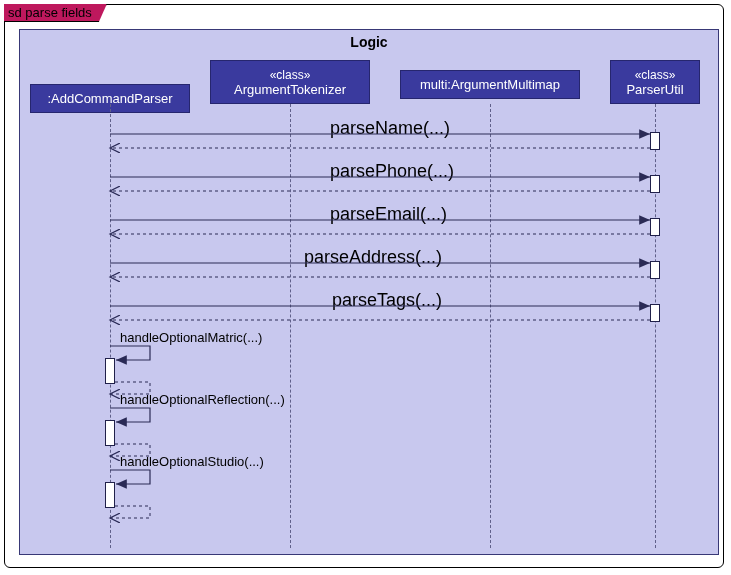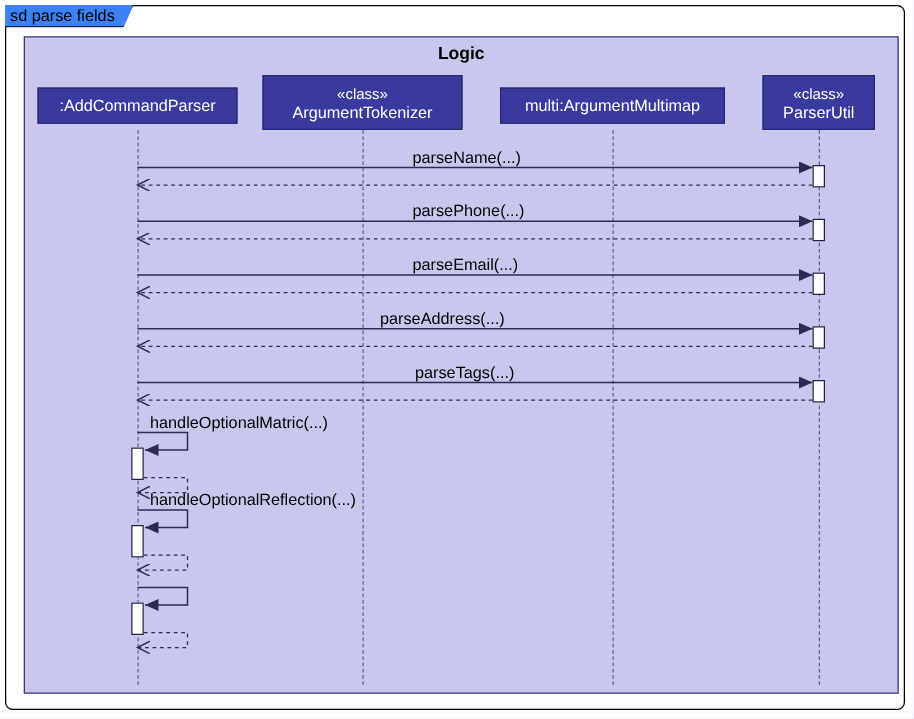--- a/index.html
+++ b/index.html
@@ -19,21 +19,21 @@
   }
   .frame-label {
     position: absolute;
     top: -1px;
     left: -1px;
     border: 1.5px solid #000;
     border-top: none;
     border-left: none;
     padding: 1px 10px 1px 4px;
     font-size: 13px;
-    background: #3b82f6;
+    background: #be185d;
     clip-path: polygon(0 0, 100% 0, calc(100% - 8px) 100%, 0 100%);
     padding-right: 14px;
   }
   .logic-box {
     position: absolute;
     top: 24px;
     left: 14px;
     width: 700px;
     height: 526px;
     background: #c8c8ee;
@@ -75,40 +75,40 @@
   svg.arrows {
     position: absolute;
     top: 0;
     left: 0;
     width: 100%;
     height: 100%;
     pointer-events: none;
   }
   .msg-label {
     position: absolute;
-    font-size: 13px;
+    font-size: 18px;
     color: #000;
     white-space: nowrap;
   }
   .self-label {
     position: absolute;
     font-size: 13px;
     color: #000;
   }
 </style>
 </head>
 <body>
 
 <div class="outer-frame">
   <div class="frame-label">sd parse fields</div>
 
   <div class="logic-box">
     <div class="logic-title">Logic</div>
 
-    <div class="participant" style="left:10px; width:160px; top:40px;">
+    <div class="participant" style="left:10px; width:160px; top:54px;">
       <span>:AddCommandParser</span>
     </div>
     <div class="participant" style="left:190px; width:160px;">
       <span class="stereotype">«class»</span><br>
       <span>ArgumentTokenizer</span>
     </div>
     <div class="participant" style="left:380px; width:180px; top:40px;">
       <span>multi:ArgumentMultimap</span>
     </div>
     <div class="participant" style="left:590px; width:90px;">
@@ -132,20 +132,21 @@
     <div class="activation" style="left:85px; top:452px; height:26px;"></div>
 
     <div class="msg-label" style="left:310px; top:88px;">parseName(...)</div>
     <div class="msg-label" style="left:310px; top:131px;">parsePhone(...)</div>
     <div class="msg-label" style="left:310px; top:174px;">parseEmail(...)</div>
     <div class="msg-label" style="left:284px; top:217px;">parseAddress(...)</div>
     <div class="msg-label" style="left:312px; top:260px;">parseTags(...)</div>
 
     <div class="self-label" style="left:100px; top:300px;">handleOptionalMatric(...)</div>
     <div class="self-label" style="left:100px; top:362px;">handleOptionalReflection(...)</div>
+    <div class="self-label" style="left:100px; top:424px;">handleOptionalStudio(...)</div>
 
     <svg class="arrows">
       <defs>
         <marker id="ah-solid" markerWidth="10" markerHeight="8" refX="9" refY="4" orient="auto">
           <path d="M0,0 L9,4 L0,8 Z" fill="#2a2a55"></path>
         </marker>
         <marker id="ah-open" markerWidth="12" markerHeight="10" refX="10" refY="5" orient="auto">
           <path d="M0,0 L10,5 L0,10" fill="none" stroke="#2a2a55" stroke-width="1.2"></path>
         </marker>
       </defs>

